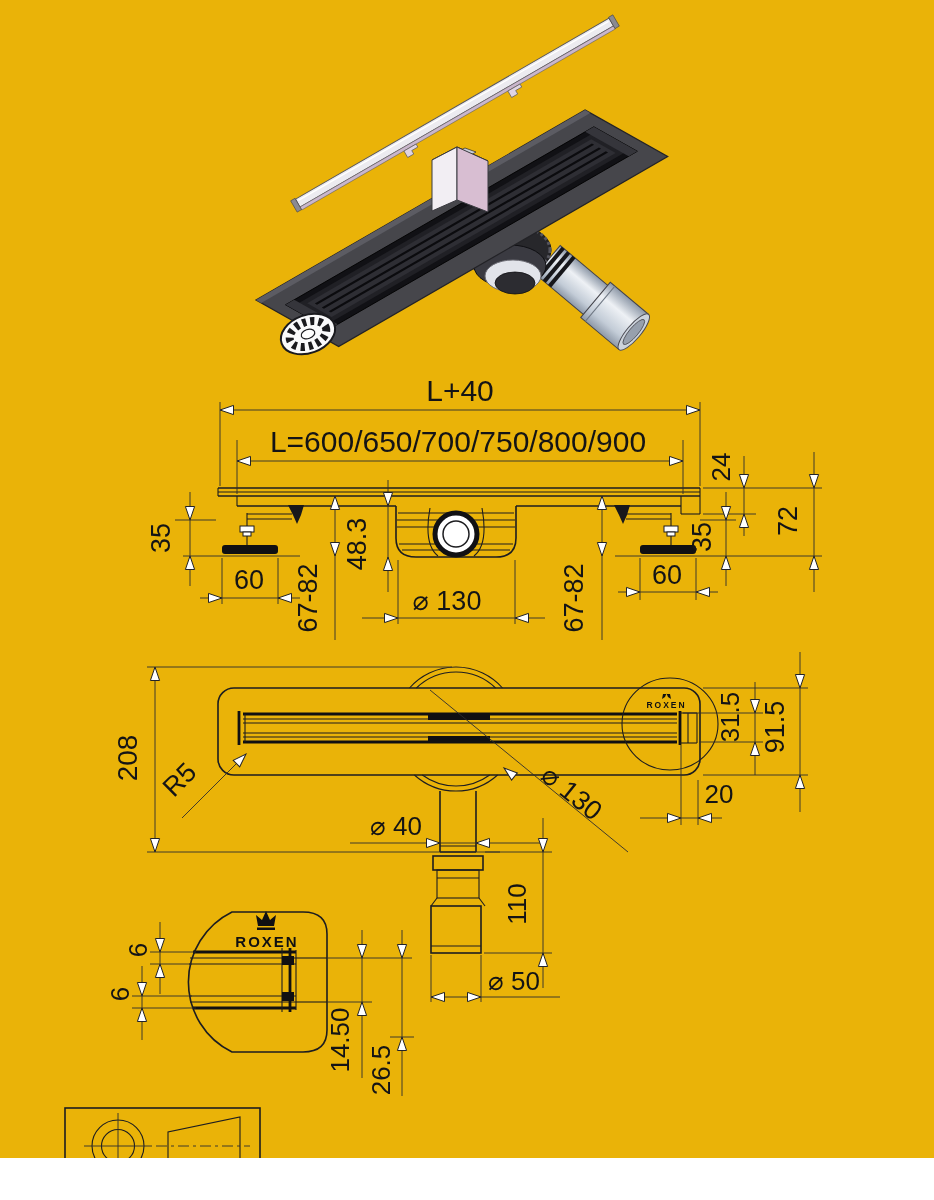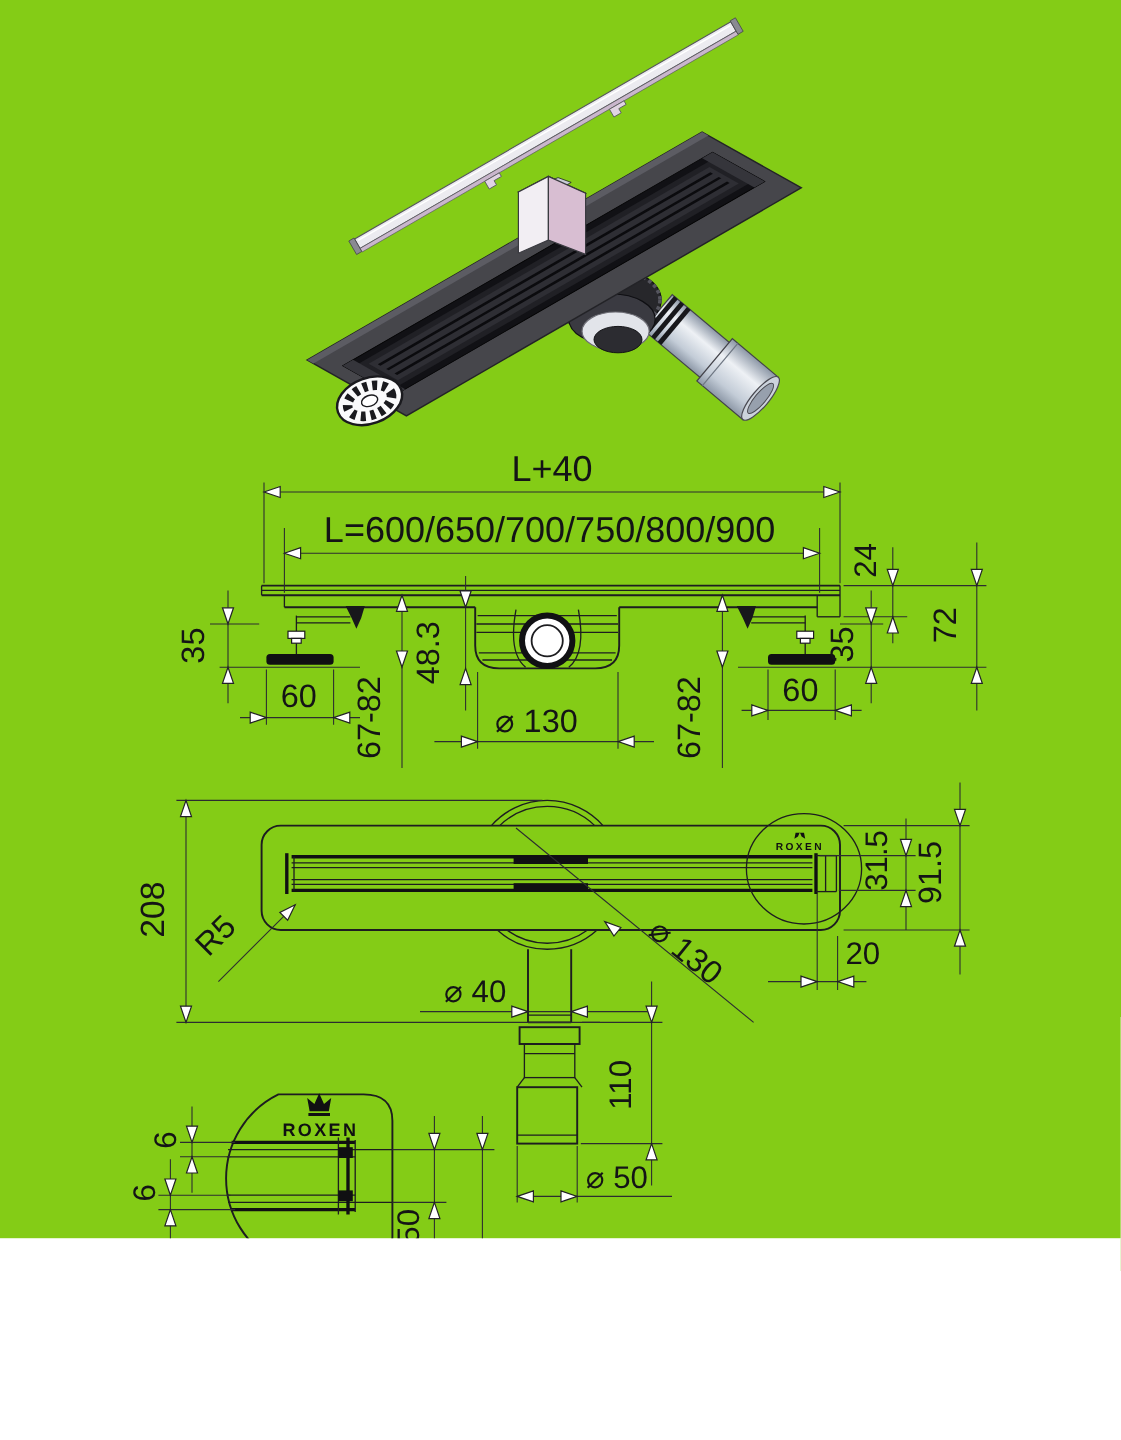--- a/index.html
+++ b/index.html
@@ -1,16 +1,16 @@
 <!DOCTYPE html>
 <html><head>
 <meta charset="utf-8">
 <style>
   html,body{margin:0;padding:0;background:#ffffff;}
-  .canvas{position:relative;width:934px;height:1032px;background:#84cc16;overflow:hidden;
+  .canvas{position:relative;width:934px;height:1158px;background:#eab308;overflow:hidden;
           font-family:"Liberation Sans","DejaVu Sans",sans-serif;}
   svg{position:absolute;left:0;top:0;}
   .o  {stroke:#1d1d20;fill:none;stroke-width:1.6;}
   .o1 {stroke:#1d1d20;fill:none;stroke-width:1.1;}
   .d  {stroke:#2c2c30;fill:none;stroke-width:0.9;}
   .b  {stroke:#101012;fill:none;stroke-width:2.8;}
   .t  {font-family:"Liberation Sans","DejaVu Sans",sans-serif;fill:#141416;text-anchor:middle;}
   .t30{font-size:30px;} .t28{font-size:28px;} .t27{font-size:27px;} .t26{font-size:26px;}
   .logo{font-weight:bold;letter-spacing:2px;fill:#101012;text-anchor:middle;}
 </style>

